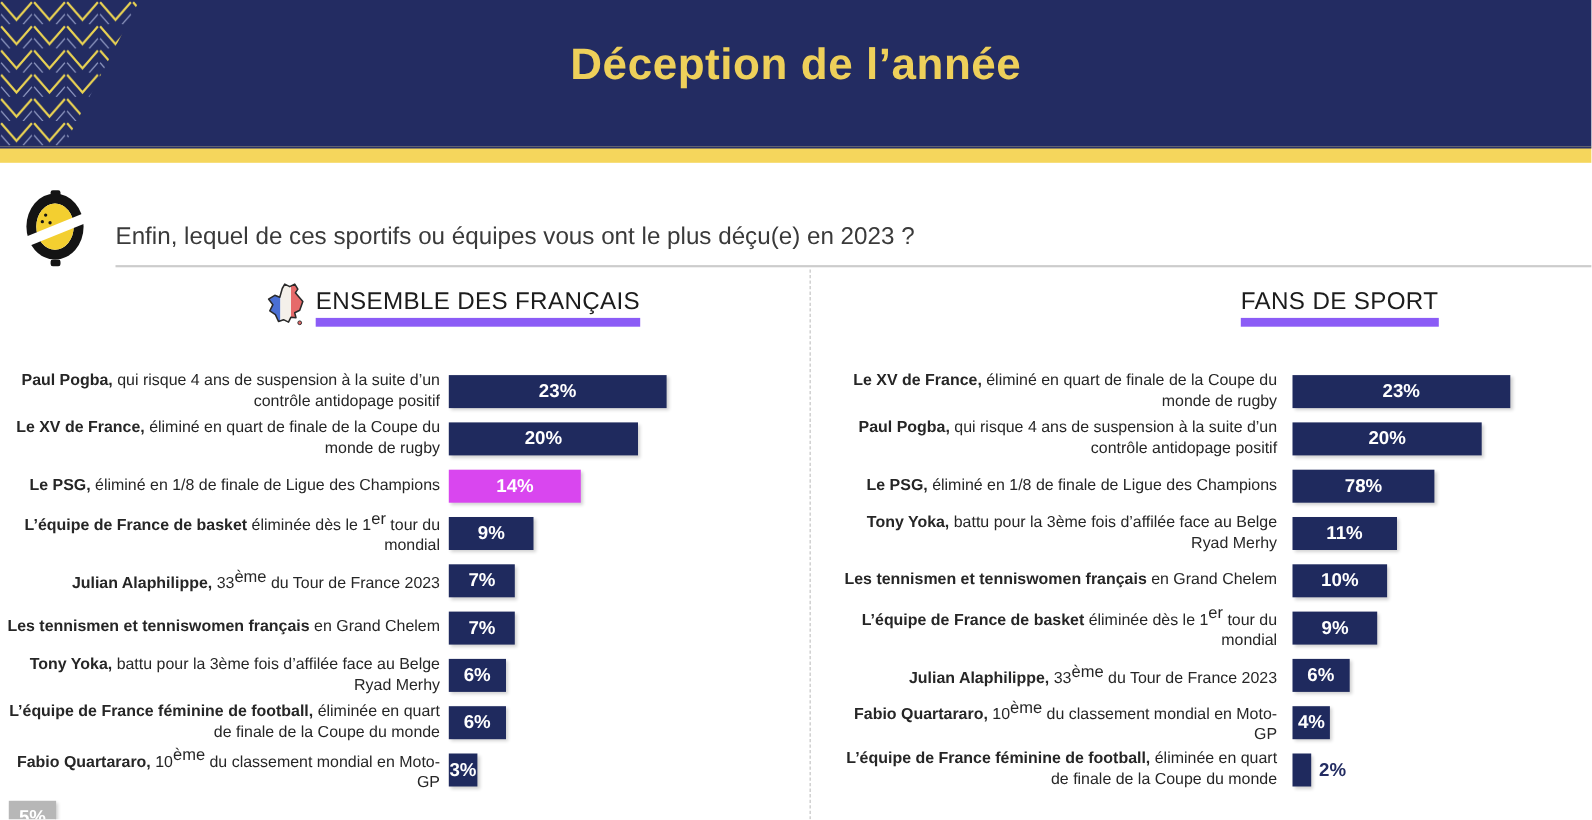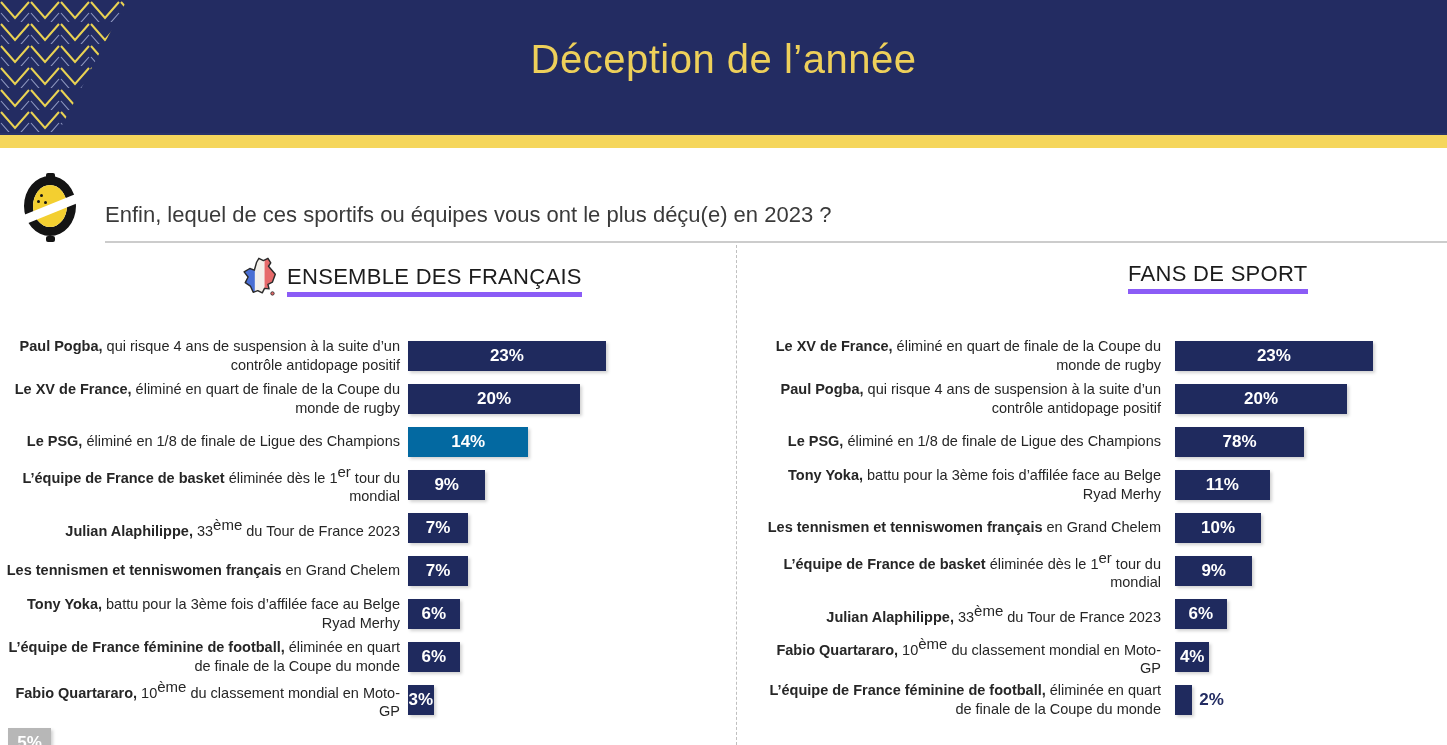--- a/index.html
+++ b/index.html
@@ -4,39 +4,39 @@
 <style>
   * { margin:0; padding:0; box-sizing:border-box; }
   html,body { background:#ffffff; }
   body { font-family:"Liberation Sans", sans-serif; }
   .canvas { position:relative; width:1447px; height:745px; background:#ffffff; overflow:hidden; }
 
   
   .header { position:absolute; top:0; left:0; width:1447px; height:133px; background:#232c62; }
   .header-title { position:absolute; top:0; left:0; width:100%; height:118px;
                   display:flex; align-items:center; justify-content:center;
-                  color:#eed05a; font-size:40px; font-weight:400; letter-spacing:0.5px; }
+                  color:#eed05a; font-size:40px; font-weight:700; letter-spacing:0.5px; }
   .chevrons { position:absolute; top:0; left:0; }
   .yellow-stripe { position:absolute; top:133px; left:0; width:1447px; height:15px; background:#f5d65c; border-top:2px solid #2a3368; }
 
   
   .logo { position:absolute; top:176px; left:22px; width:58px; height:64px; }
   .logo .ring { position:absolute; top:0; left:2px; width:52px; height:60px; border-radius:50%; border:9px solid #141414; background:transparent; }
   .logo .ball { position:absolute; top:9px; left:11px; width:34px; height:42px; border-radius:50%; background:#f3cf30; }
   .logo .dot { position:absolute; width:3px; height:3px; border-radius:50%; background:#141414; }
   .logo .stripe { position:absolute; top:28px; left:-8px; width:76px; height:9px; background:#ffffff; transform:rotate(-22deg); }
   .logo .nub { position:absolute; left:24px; width:9px; height:6px; background:#141414; border-radius:2px; }
   .question { position:absolute; top:202px; left:105px; font-size:22px; color:#3a3a3a; }
   .rule { position:absolute; top:241px; left:105px; width:1342px; height:2px; background:#cccccc; }
 
   
   .divider { position:absolute; top:245px; bottom:0; left:736px; width:0; border-left:1px dashed #bfbfbf; }
 
   .chart-header { position:absolute; display:flex; align-items:flex-end; gap:10px; }
-  .chart-header .title { font-size:22px; color:#1c1c1c; border-bottom:5px solid #8b5cf6; padding-bottom:2px; letter-spacing:0.3px; }
+  .chart-header .title { font-size:22px; color:#1c1c1c; border-bottom:8px solid #8b5cf6; padding-bottom:2px; letter-spacing:0.3px; }
   .hdr-left  { top:257px; left:243px; }
   .hdr-right { top:261px; left:1128px; }
 
   .chart { position:absolute; top:314px;margin-top:20px; }
   .chart-left  { left:0;     width:736px; }
   .chart-right { left:736px; width:711px; }
 
   .row { display:flex; align-items:center; height:43px; }
   .row-label { width:400px; text-align:right; font-size:14.5px; line-height:1.25; color:#262626; }
   .chart-right .row-label { margin-left:25px; }
@@ -120,21 +120,21 @@
         <div class="row-label"><b>Le XV de France,</b><span> éliminé en quart de finale de la Coupe du monde de rugby</span></div>
         <div class="bar-zone">
           <div class="bar" style="width: 172px; background: rgb(31, 42, 94);">
             <span>20%</span>
           </div>
         </div>
       </div>
       <div class="row">
         <div class="row-label"><b>Le PSG,</b><span> éliminé en 1/8 de finale de Ligue des Champions</span></div>
         <div class="bar-zone">
-          <div class="bar" style="width: 120.4px; background: #0369a1;">
+          <div class="bar" style="width: 120.4px; background: #d946ef;">
             <span>14%</span>
           </div>
         </div>
       </div>
       <div class="row">
         <div class="row-label"><b>L’équipe de France de basket</b><span> éliminée dès le 1</span><sup>er</sup><span> tour du mondial</span></div>
         <div class="bar-zone">
           <div class="bar" style="width: 77.4px; background: rgb(31, 42, 94);">
             <span>9%</span>
           </div>

